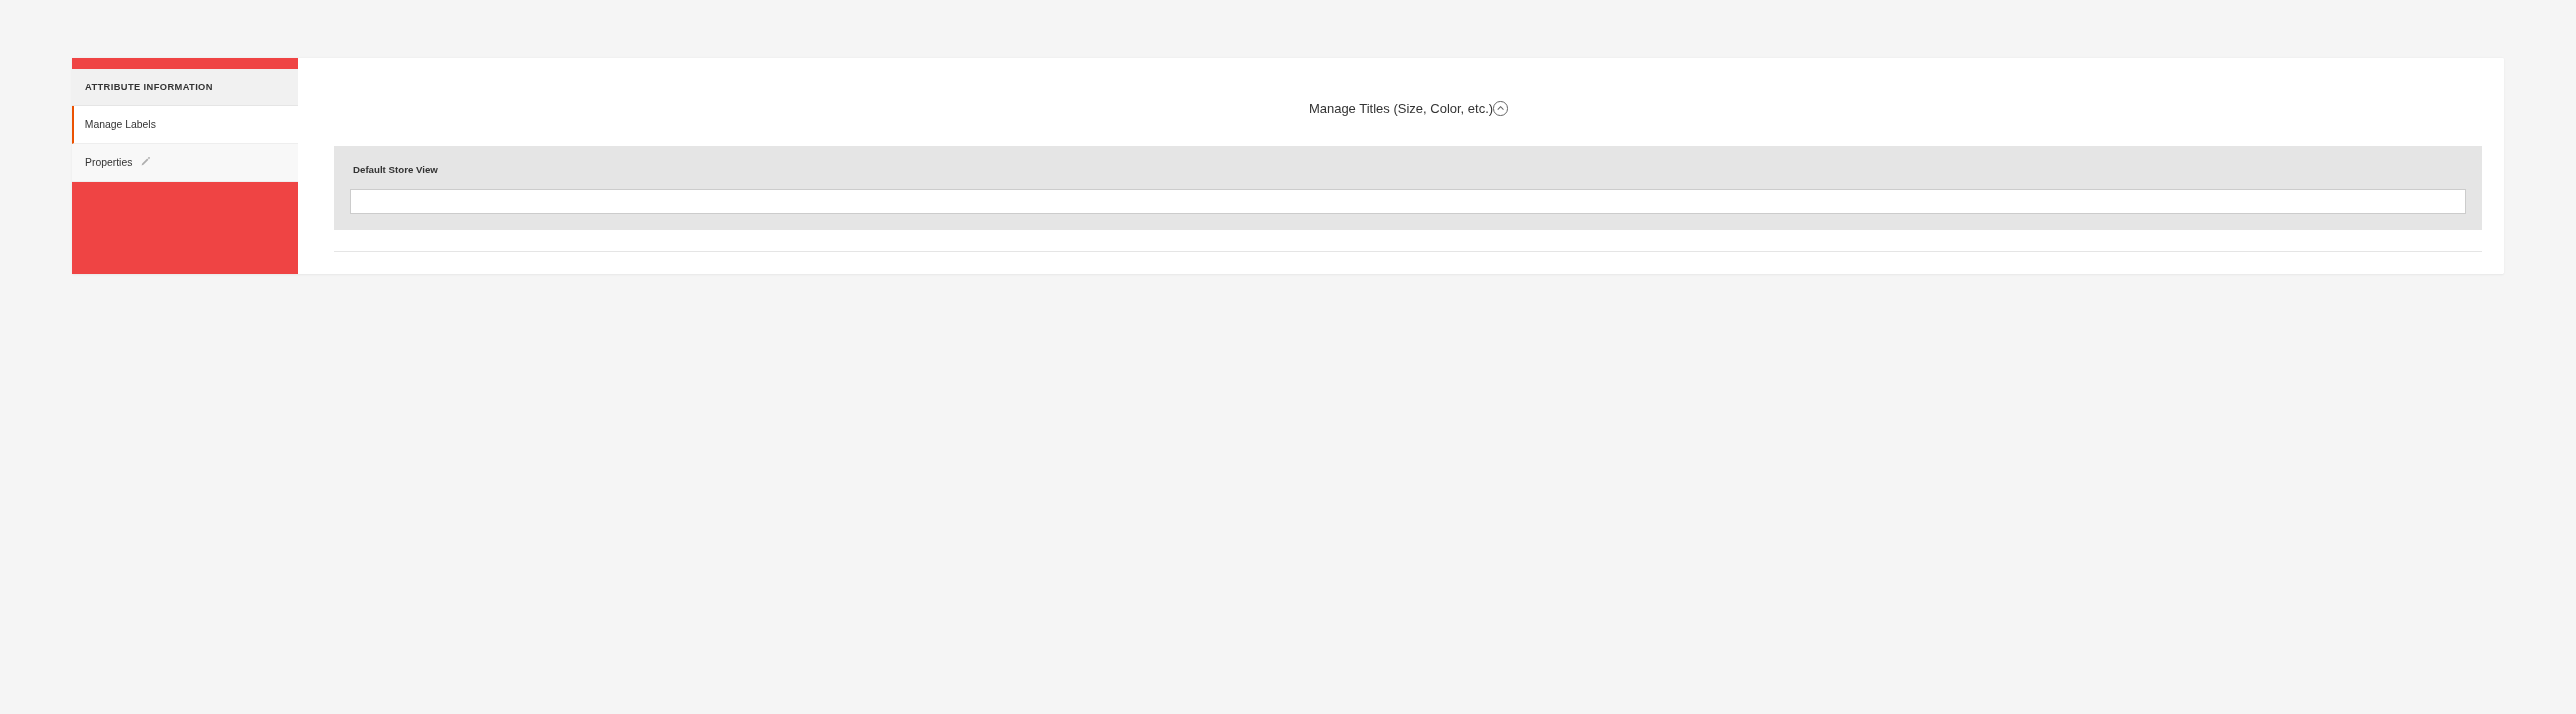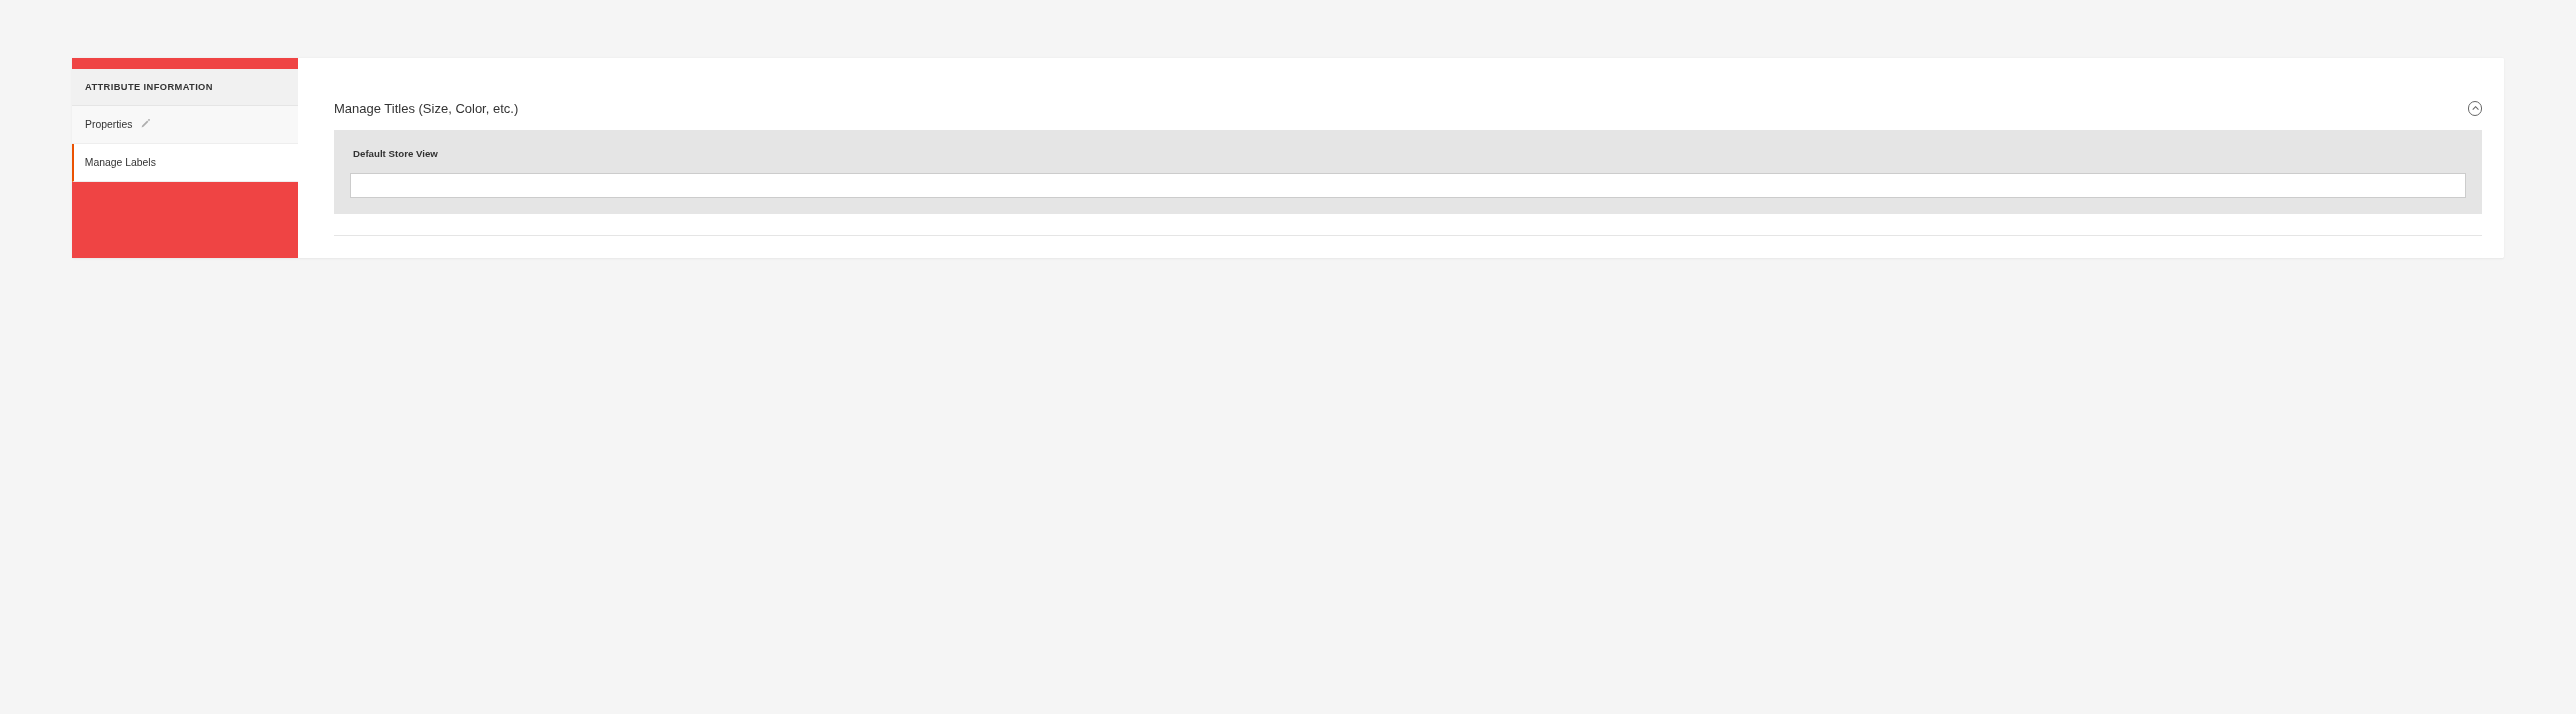--- a/index.html
+++ b/index.html
@@ -62,23 +62,23 @@
       width: 10px;
       height: 10px;
       opacity: 0.5;
     }
     .main-content {
       flex: 1;
       padding: 43px 21.6px 21.6px 36px;
     }
     .section-header {
       display: flex;
-      justify-content: space-between;
+      justify-content: center;
       align-items: center;
-      margin-bottom: 14px;
+      margin-bottom: 30px;
     }
     .section-title {
       font-size: 13px;
       font-weight: 400;
       color: #333;
     }
     .collapse-icon {
       width: 14.4px;
       height: 14.4px;
       border: 1.1px solid #666;
@@ -124,31 +124,31 @@
 <body>
 
 <div class="outer-container">
   <div class="card">
 
     <div class="sidebar">
       <div class="sidebar-header">
         <div class="sidebar-header-text">ATTRIBUTE INFORMATION</div>
       </div>
 
+      <div class="sidebar-item active">
+        <span>Manage Labels</span>
+      </div>
+
       <div class="sidebar-item">
         <span>Properties</span>
         <span class="pencil-icon">
           <svg viewBox="0 0 16 16" fill="#666">
             <path d="M11.5 2.5l2 2-8 8-3 1 1-3 8-8zm1-1l1-1c.5-.5 1.5-.5 2 0l0 0c.5.5.5 1.5 0 2l-1 1-2-2z"></path>
           </svg>
         </span>
-      </div>
-
-      <div class="sidebar-item active">
-        <span>Manage Labels</span>
       </div>
     </div>
 
     <div class="main-content">
       <div class="section-header">
         <div class="section-title">Manage Titles (Size, Color, etc.)</div>
         <div class="collapse-icon">
           <svg viewBox="0 0 10 6" fill="none" stroke="#666" stroke-width="1.5">
             <path d="M1 5 L5 1 L9 5"></path>
           </svg>

